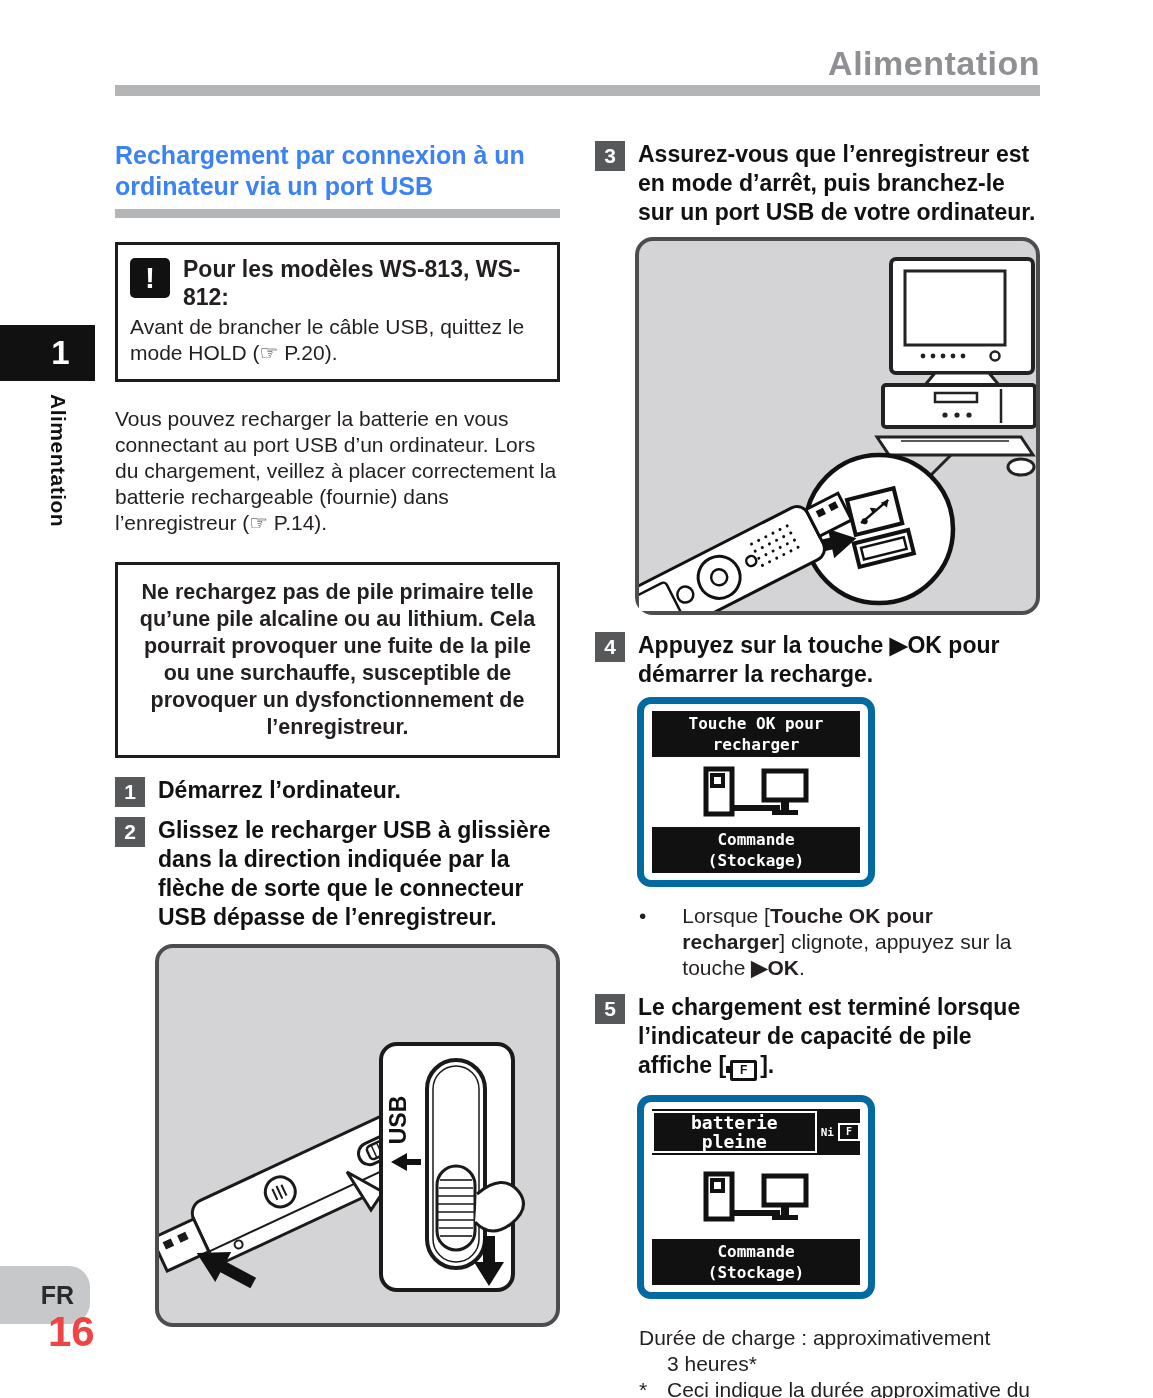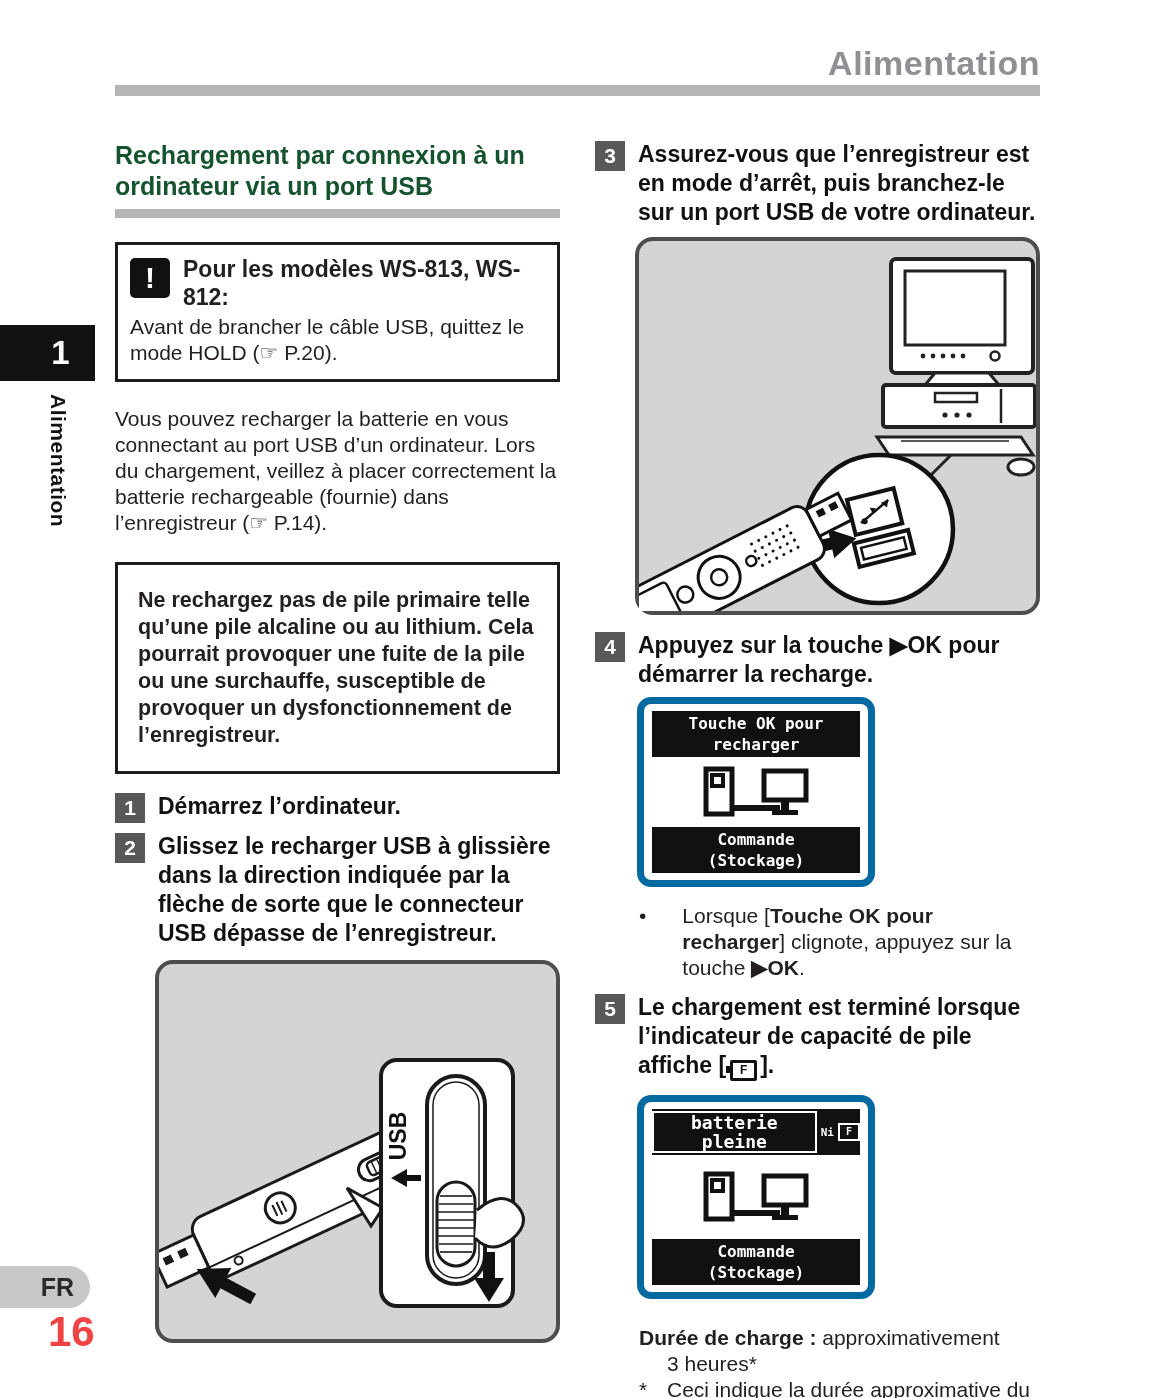--- a/index.html
+++ b/index.html
@@ -21,49 +21,49 @@
   }
   .chapter-tab span{color:#fff;font-size:33px;font-weight:bold;padding-left:26px;}
   .chapter-vert{
     position:absolute;left:46px;top:394px;
     writing-mode:vertical-rl;text-orientation:sideways;
     font-size:21px;font-weight:bold;color:#111;letter-spacing:.5px;
   }
 
   
   .lang-pill{
-    position:absolute;left:0;top:1266px;width:90px;height:42px;background:#c7c8ca;
+    position:absolute;left:0;top:1266px;width:90px;height:58px;background:#c7c8ca;
     border-radius:0 21px 21px 0;display:flex;align-items:center;justify-content:flex-end;
     padding-right:16px;box-sizing:border-box;
   }
   .lang-pill span{font-size:25px;font-weight:bold;color:#2b2b2b;}
   .page-num{position:absolute;left:48px;top:1308px;font-size:42px;font-weight:bold;color:#ef4444;}
 
   
   .col{position:absolute;top:140px;width:445px;}
   .col-left{left:115px;}
   .col-right{left:595px;}
 
-  .sec-title{font-size:25px;font-weight:bold;line-height:31px;color:#14532d;margin:0;}
+  .sec-title{font-size:25px;font-weight:bold;line-height:31px;color:#3b82f6;margin:0;}
   .sec-rule{height:9px;background:#b4b5b7;margin-top:7px;}
 
   .box{border:3px solid #1c1c1c;padding:10px 12px 13px 12px;margin-top:24px;}
   .note-head{display:flex;align-items:flex-start;}
   .note-icon{
     flex:none;width:40px;height:40px;background:#111;border-radius:5px;margin-top:3px;
     display:flex;align-items:center;justify-content:center;color:#fff;
     font-size:30px;font-weight:bold;
   }
   .note-title{margin-left:13px;font-size:23px;font-weight:bold;line-height:28px;}
   .note-body{font-size:21px;line-height:26px;margin:3px 0 0 0;}
 
   .para{font-size:21px;line-height:26px;margin:24px 0 0 0;}
 
   .warn-box{border:3px solid #1c1c1c;padding:14px 12px;margin-top:26px;}
-  .warn-box p{margin:8px;font-size:21.5px;font-weight:bold;line-height:27px;}
+  .warn-box p{margin:0;font-size:21.5px;font-weight:bold;line-height:27px;text-align:center;}
 
   .step{display:flex;align-items:flex-start;margin-top:18px;}
   .step-num{
     flex:none;width:30px;height:30px;background:#57585a;color:#fff;text-align:center;
     line-height:30px;font-size:21px;font-weight:bold;margin-top:1px;
   }
   .step-text{margin:0 0 0 13px;font-size:23px;font-weight:bold;line-height:29px;color:#111;}
   .step + .step{margin-top:9px;}
 
   .illus{
@@ -100,21 +100,21 @@
     display:inline-block;position:relative;border:3px solid #111;border-radius:2px;
     width:21px;height:15px;line-height:15px;font-size:12px;font-weight:bold;
     text-align:center;vertical-align:-1px;margin:0 3px 0 4px;
   }
   .batt-inline::before{
     content:"";position:absolute;left:-7px;top:3px;width:4px;height:7px;background:#111;
   }
 
   .dur{margin:26px 0 0 44px;}
   .dur p{margin:0;font-size:21px;line-height:26px;}
-  .dur .lbl{font-weight:bold;}
+  .dur .lbl{font-weight:normal;}
   .dur .indent{margin-left:28px;}
   .foot-row{display:flex;margin-left:0;}
   .foot-mark{flex:none;width:28px;font-size:21px;line-height:26px;}
   .foot-text{margin:0;font-size:21px;line-height:26px;}
 </style>
 </head>
 <body>
 
 <div class="hdr-title">Alimentation</div>
 <div class="hdr-rule"></div>

